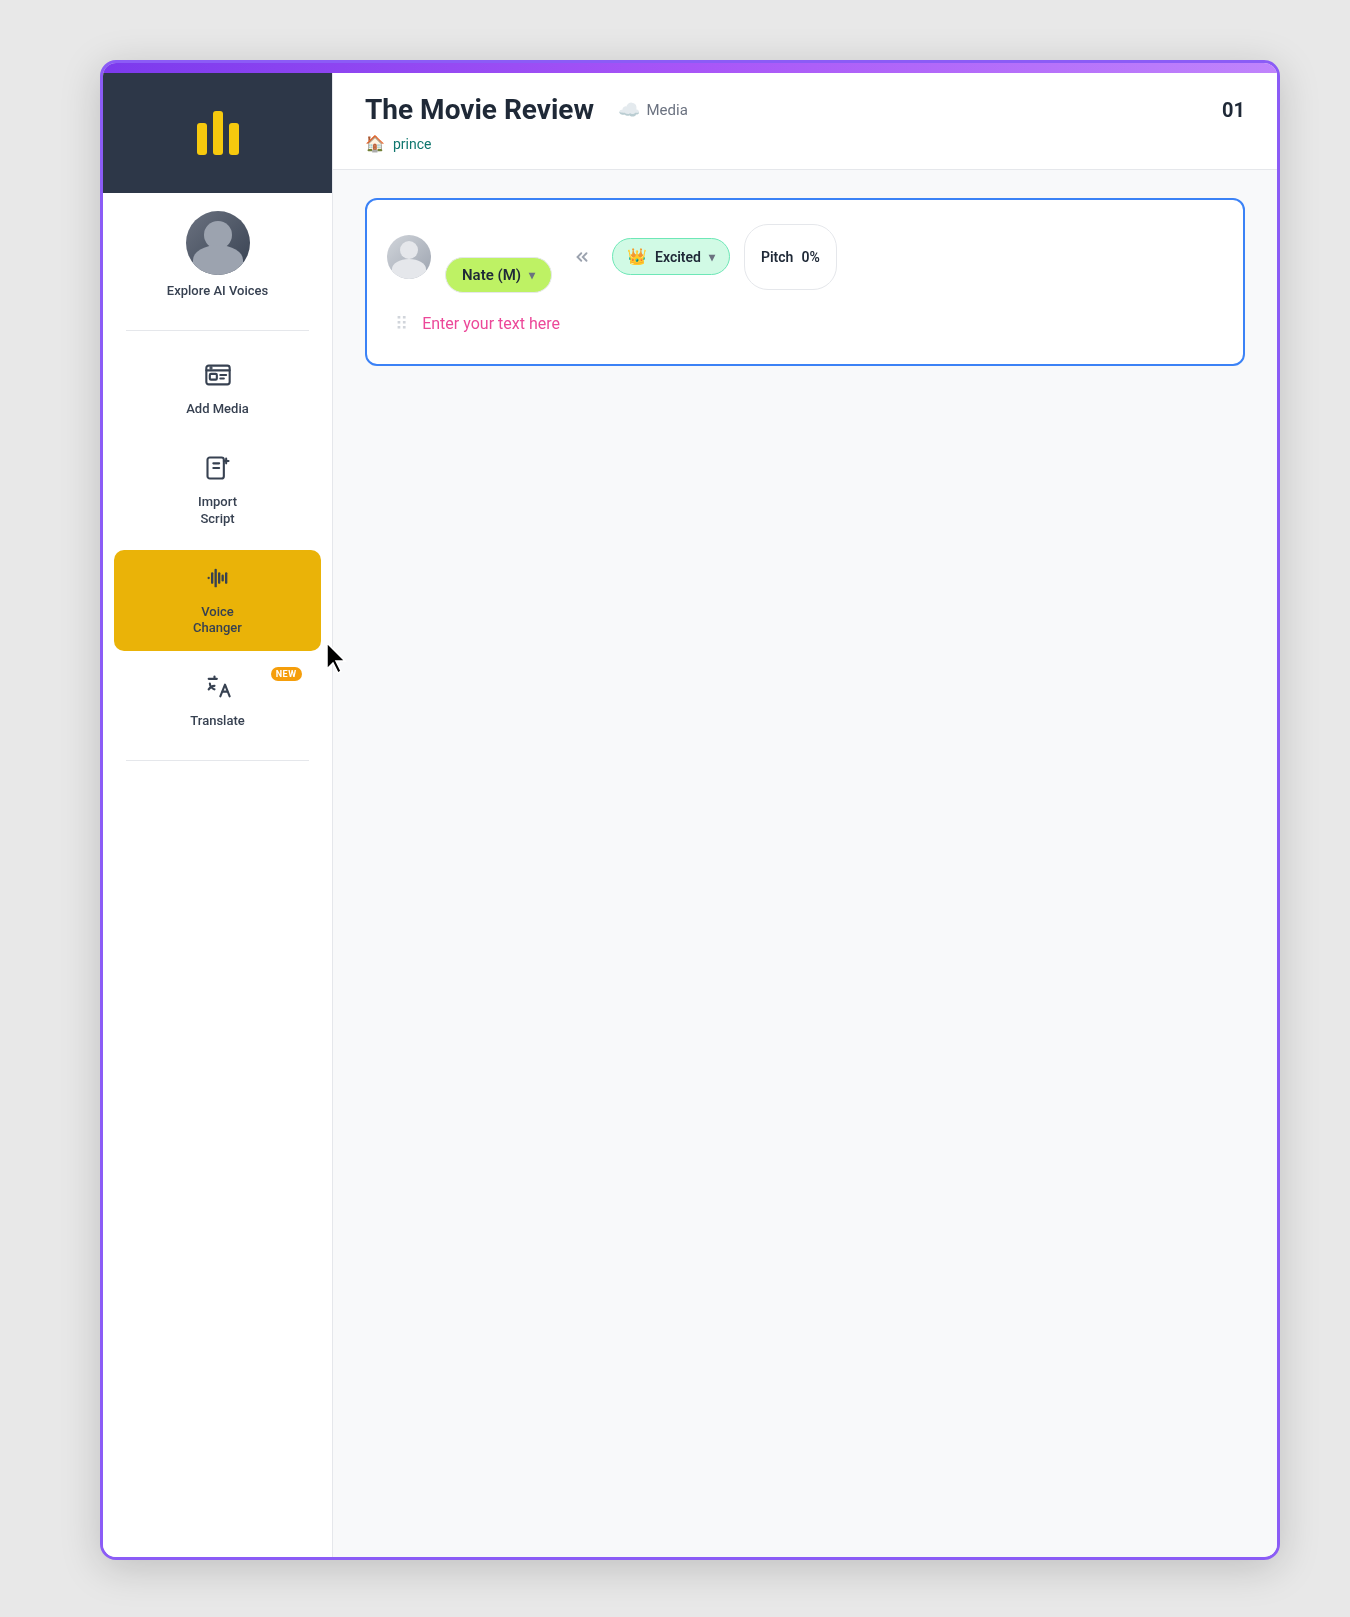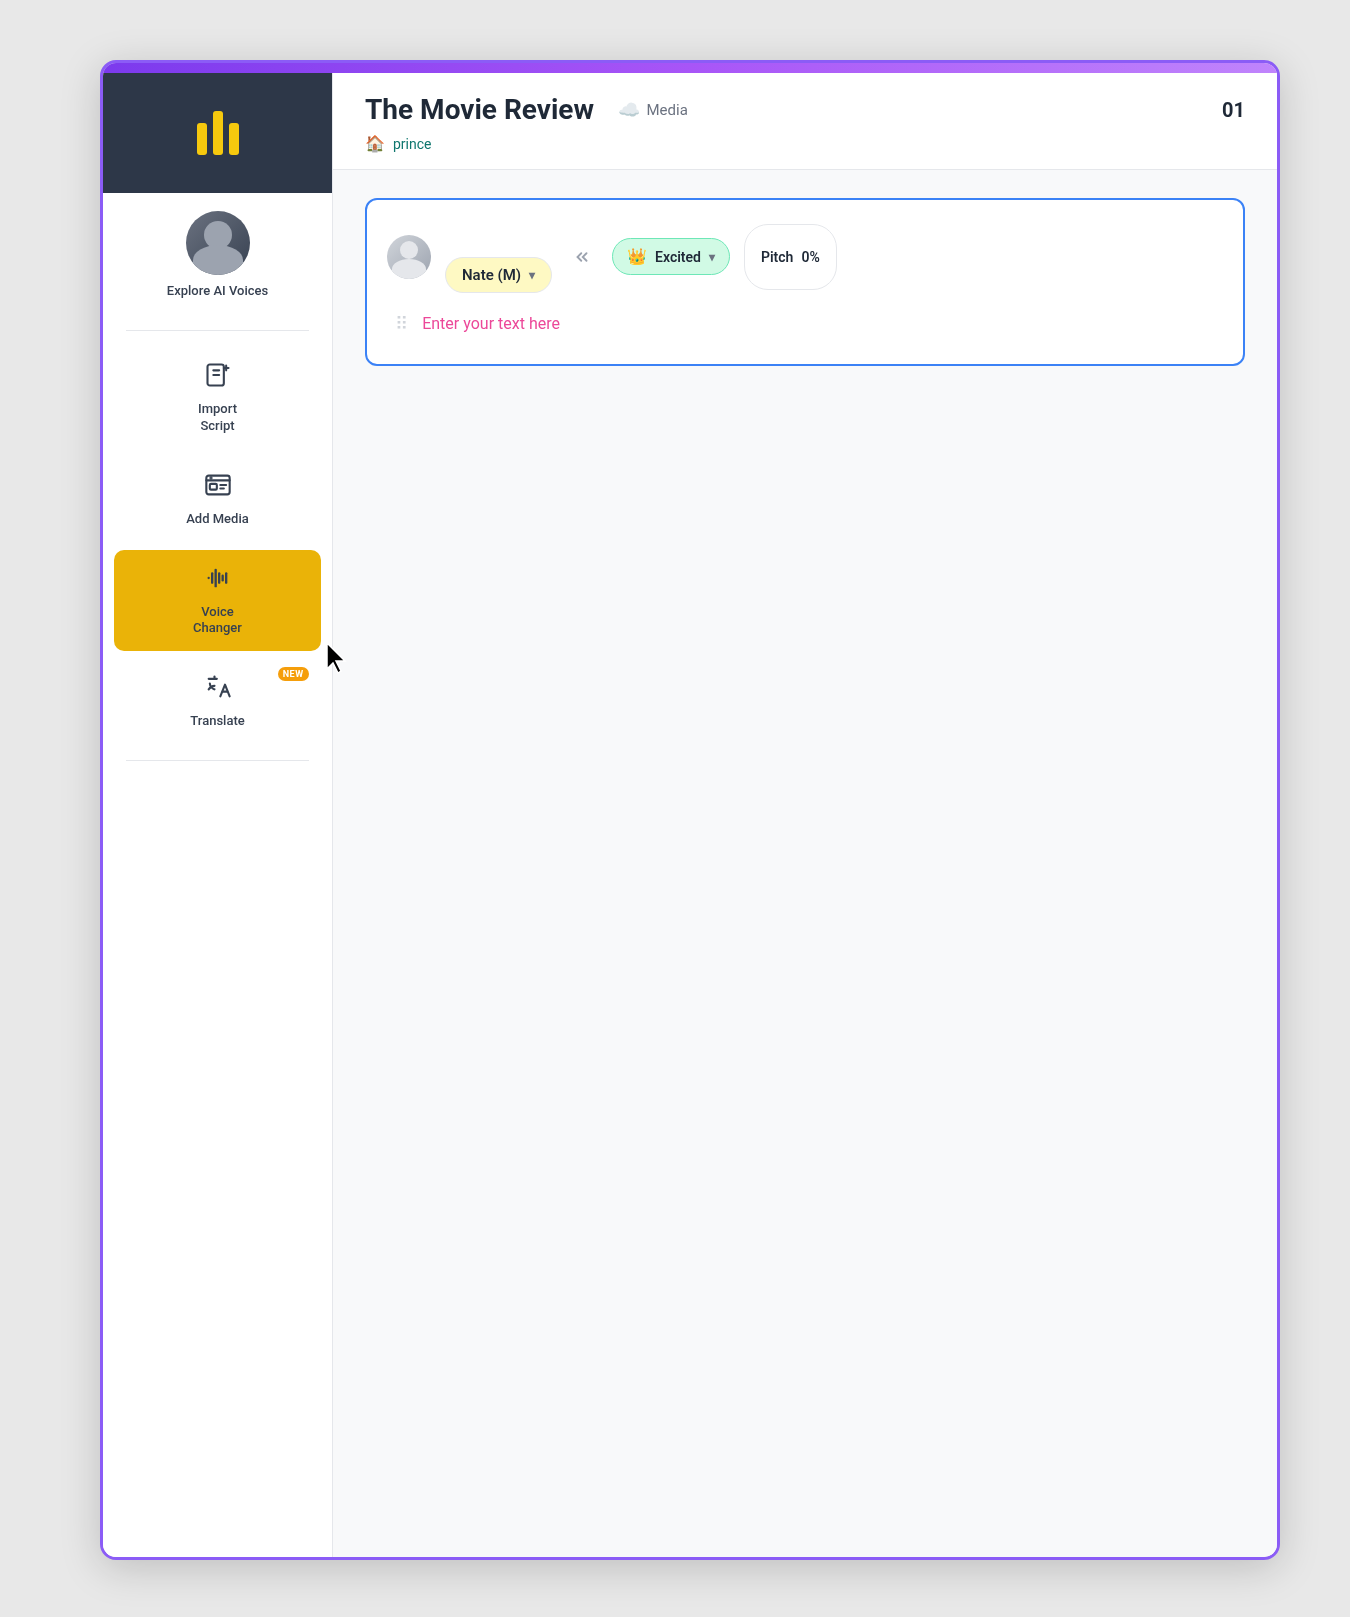--- a/index.html
+++ b/index.html
@@ -147,21 +147,21 @@
       width: 50px;
       height: 30px;
       background: #9ca3af;
       border-radius: 50% 50% 0 0;
       bottom: 0;
     }
 
     .new-badge {
       position: absolute;
       top: 8px;
-      right: 12px;
+      right: 19px;
       background: #f59e0b;
       color: white;
       font-size: 9px;
       font-weight: 700;
       padding: 2px 5px;
       border-radius: 8px;
       letter-spacing: 0.5px;
     }
 
     
@@ -279,21 +279,21 @@
       background: #e5e7eb;
       border-radius: 50% 50% 0 0;
       bottom: 0;
       left: 5px;
     }
 
     .speaker-selector {
       display: flex;
       align-items: center;
       gap: 8px;
-      background: #fef9c3;
+      background: #bef264;
       border: 1.5px solid #e5e7eb;
       border-radius: 24px;
       padding: 8px 16px;
       cursor: pointer;
       font-size: 15px;
       font-weight: 600;
       color: #1f2937;
       margin-top: 37px;
     }
 
@@ -389,48 +389,48 @@
 
       <div class="sidebar-nav">
 
         <div class="nav-item">
           <div class="person-avatar"></div>
           <span class="nav-item-label">Explore AI
 Voices</span>
         </div>
 
         <div class="nav-divider"></div>
-
-        <div class="nav-item">
-          <div class="nav-item-icon">
-            <svg width="28" height="28" viewBox="0 0 24 24" fill="none" stroke="#374151" stroke-width="1.8" stroke-linecap="round" stroke-linejoin="round">
-              <rect x="3" y="3" width="14" height="18" rx="2"></rect>
-              <line x1="8" y1="8" x2="13" y2="8"></line>
-              <line x1="8" y1="12" x2="13" y2="12"></line>
-              <line x1="17" y1="6" x2="21" y2="6"></line>
-              <line x1="19" y1="4" x2="19" y2="8"></line>
-            </svg>
-          </div>
-          <span class="nav-item-label">Import<br>Script</span>
-        </div>
 
         <div class="nav-item">
           <div class="nav-item-icon">
             <svg width="28" height="28" viewBox="0 0 24 24" fill="none" stroke="#374151" stroke-width="1.8" stroke-linecap="round" stroke-linejoin="round">
               <rect x="2" y="4" width="20" height="16" rx="2"></rect>
               <path d="M2 8h20"></path>
               <circle cx="6" cy="6" r="0.5" fill="#374151"></circle>
               <rect x="5" y="11" width="6" height="5" rx="1"></rect>
               <line x1="14" y1="12" x2="19" y2="12"></line>
               <line x1="14" y1="15" x2="17" y2="15"></line>
             </svg>
           </div>
           <span class="nav-item-label">Add Media</span>
         </div>
 
+        <div class="nav-item">
+          <div class="nav-item-icon">
+            <svg width="28" height="28" viewBox="0 0 24 24" fill="none" stroke="#374151" stroke-width="1.8" stroke-linecap="round" stroke-linejoin="round">
+              <rect x="3" y="3" width="14" height="18" rx="2"></rect>
+              <line x1="8" y1="8" x2="13" y2="8"></line>
+              <line x1="8" y1="12" x2="13" y2="12"></line>
+              <line x1="17" y1="6" x2="21" y2="6"></line>
+              <line x1="19" y1="4" x2="19" y2="8"></line>
+            </svg>
+          </div>
+          <span class="nav-item-label">Import<br>Script</span>
+        </div>
+
         <div class="nav-item active">
           <div class="nav-item-icon">
             <svg width="28" height="28" viewBox="0 0 24 24" fill="none" stroke="#374151" stroke-width="2" stroke-linecap="round">
               <line x1="4" y1="12" x2="4" y2="12"></line>
               <line x1="7" y1="8" x2="7" y2="16"></line>
               <line x1="10" y1="5" x2="10" y2="19"></line>
               <line x1="13" y1="8" x2="13" y2="16"></line>
               <line x1="16" y1="10" x2="16" y2="14"></line>
               <line x1="19" y1="8" x2="19" y2="16"></line>
             </svg>

